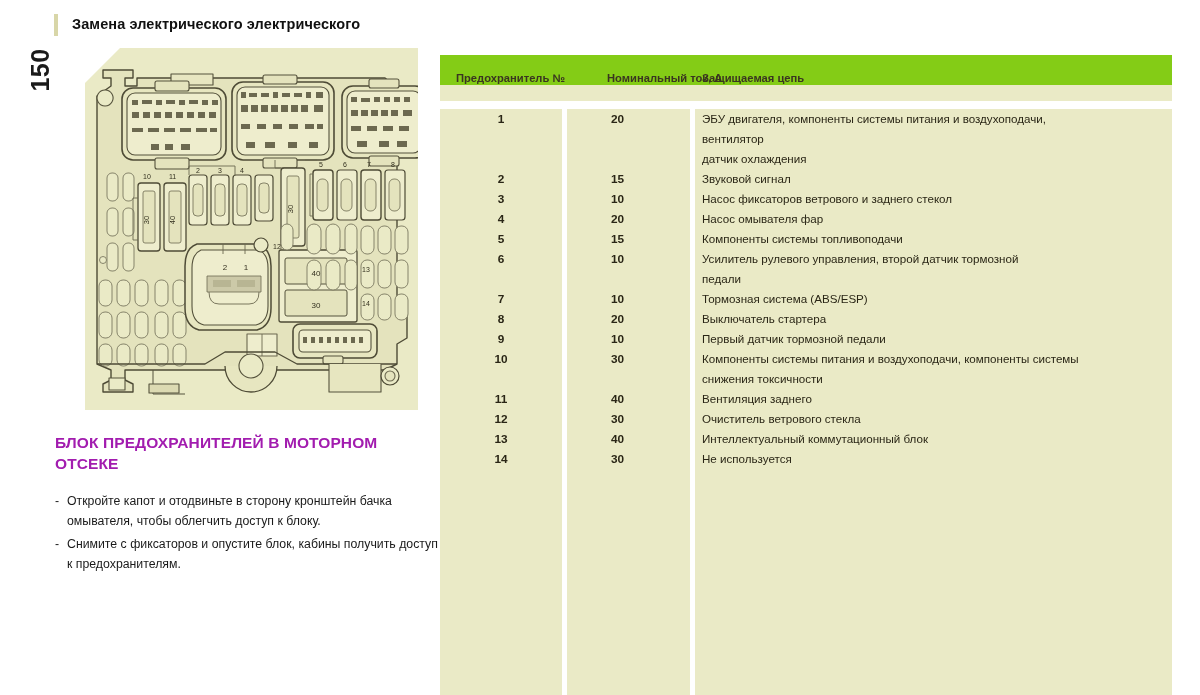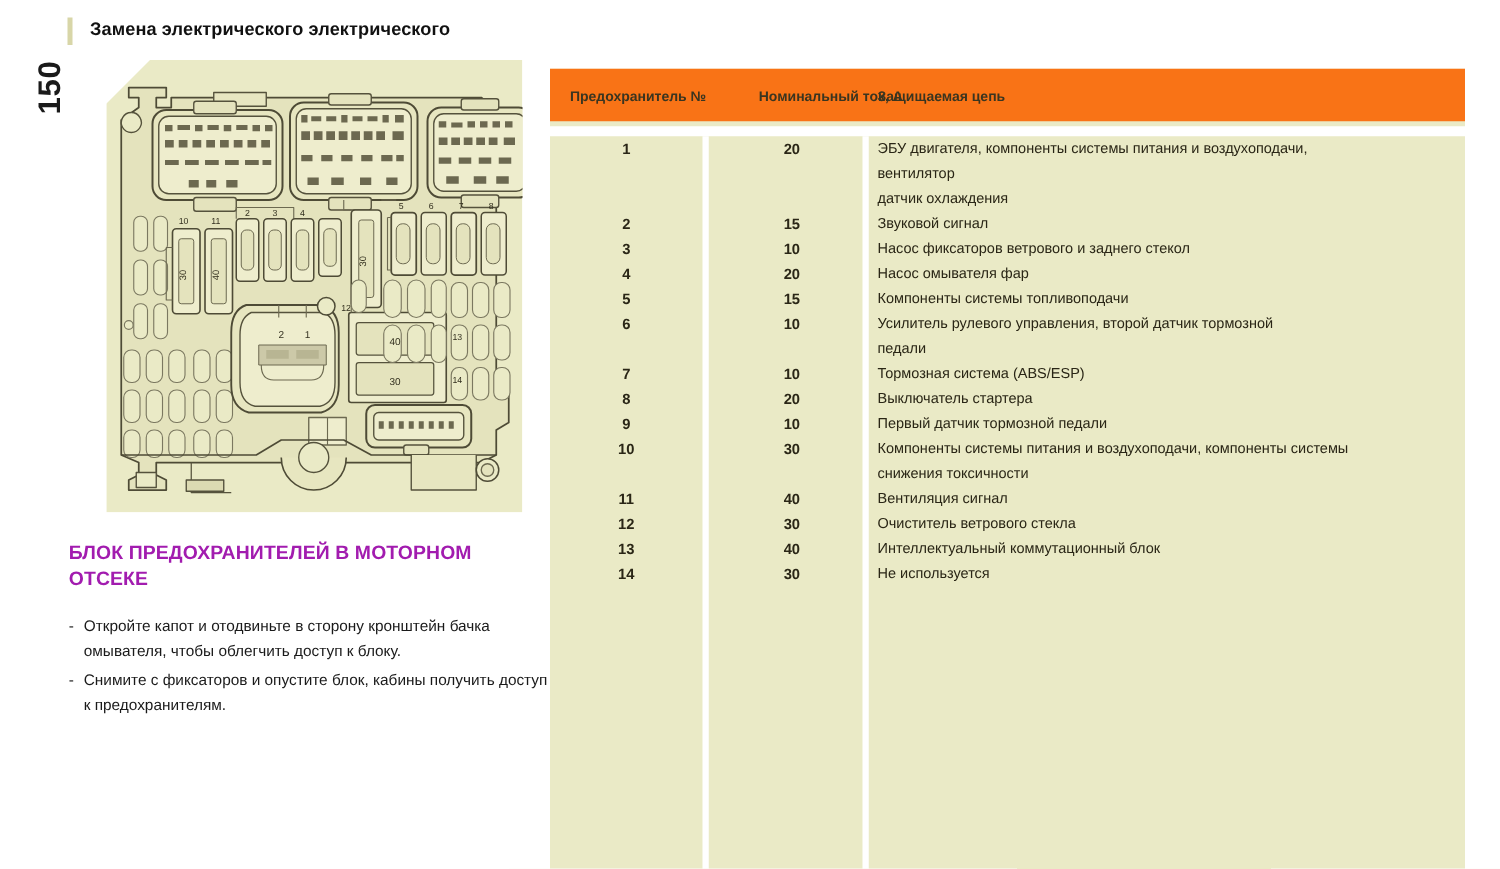--- a/index.html
+++ b/index.html
@@ -116,22 +116,22 @@
     top: 55px;
     width: 732px;
     height: 640px;
     background: #eaeac6;
   }
   #table-head {
     position: absolute;
     left: 0;
     top: 0;
     width: 100%;
-    height: 42px;
-    background: #f97316;
+    height: 30px;
+    background: #84cc16;
   }
   .th {
     position: absolute;
     top: 17px;
     font-size: 11.2px;
     font-weight: bold;
     color: #3a3520;
     white-space: nowrap;
   }
   #th-num   { left: 16px; }
@@ -174,21 +174,21 @@
     left: 0;
     width: 122px;
     text-align: center;
     font-size: 11.8px;
     font-weight: bold;
     color: #2a2616;
     line-height: 20px;
   }
   .td-amp {
     position: absolute;
-    left: 142px;
+    left: 126px;
     width: 103px;
     text-align: center;
     font-size: 11.8px;
     font-weight: bold;
     color: #2a2616;
     line-height: 20px;
   }
   .td-circ {
     margin-left: 262px;
     padding-right: 5px;
@@ -563,21 +563,21 @@
         <div class="td-amp">30</div>
         <div class="td-circ">
           <span class="ln">Компоненты системы питания и воздухоподачи, компоненты системы</span>
           <span class="ln">снижения токсичности</span>
         </div>
       </div>
       <div class="trow">
         <div class="td-num">11</div>
         <div class="td-amp">40</div>
         <div class="td-circ">
-          <span class="ln">Вентиляция сигнал</span>
+          <span class="ln">Вентиляция заднего</span>
         </div>
       </div>
       <div class="trow">
         <div class="td-num">12</div>
         <div class="td-amp">30</div>
         <div class="td-circ">
           <span class="ln">Очиститель ветрового стекла</span>
         </div>
       </div>
       <div class="trow">

